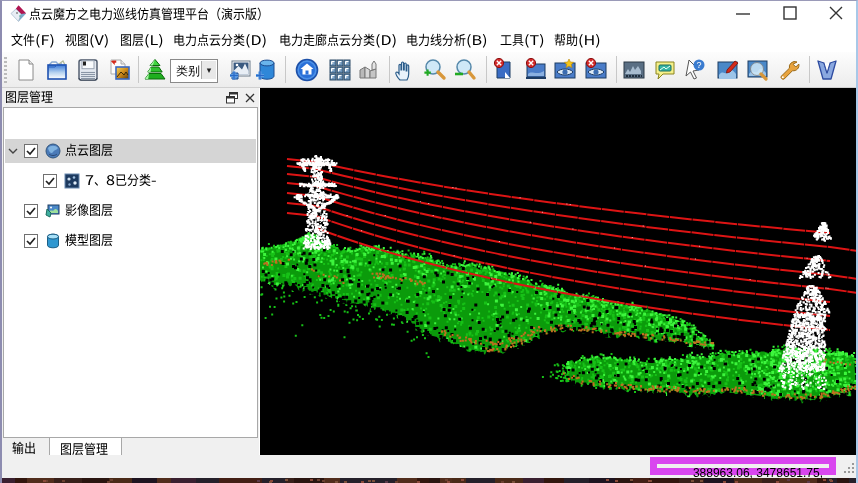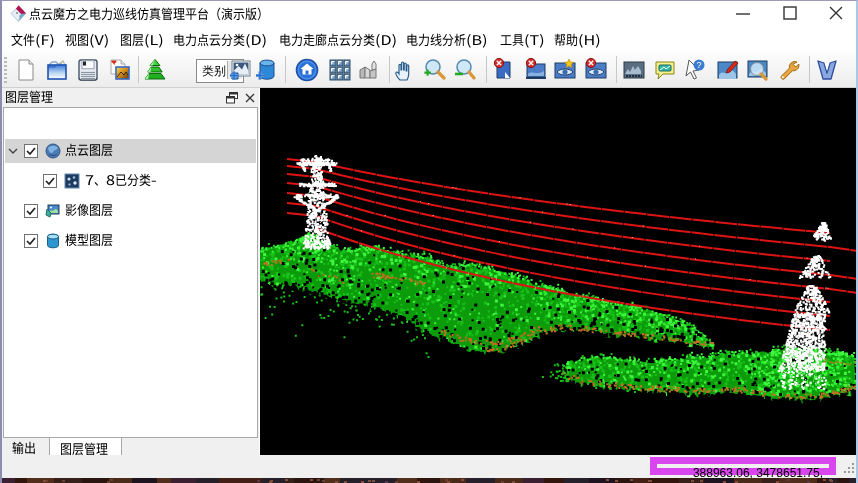--- a/index.html
+++ b/index.html
@@ -9,21 +9,21 @@
 #appicon { position:absolute; left:9px; top:5px; }
 .wbtn { position:absolute; top:0; width:30px; height:27px; }
 #menu { position:absolute; left:1px; top:27px; width:856px; height:25px; background:#fff; }
 #toolbar { position:absolute; left:1px; top:52px; width:856px; height:36px;
   background:linear-gradient(#fdfdfd,#ececec); border-bottom:1px solid #d0d0d0; }
 .ti { position:absolute; top:6px; width:24px; height:24px; }
 .sep { position:absolute; top:4px; height:27px; width:1px; background:#c8c8c8; }
 .grip { position:absolute; left:3px; top:5px; width:3px; height:26px;
   background:repeating-linear-gradient(#bbb 0 2px, #f5f5f5 2px 4px); }
 .combo { position:absolute; left:169px; top:7px; width:48px; height:24px; background:#fff;
-  border:1px solid #8a8a8a; font-size:12px; padding:3px 0 0 5px;margin-left:26px; }
+  border:1px solid #8a8a8a; font-size:12px; padding:3px 0 0 5px; }
 .cbtn { position:absolute; right:1px; top:1px; width:15px; height:18px; background:#e8e8e8;
   border-left:1px solid #aaa; text-align:center; font-size:9px; padding-top:4px; color:#222; }
 #panel { position:absolute; left:1px; top:88px; width:258px; height:394px; background:#f0f0f0; }
 #phead { position:absolute; left:0; top:0; width:258px; height:20px; background:#f0f0f0; }
 #tree { position:absolute; left:2px; top:19px; width:255px; height:331px; background:#fff; border:1px solid #a8a8a8; }
 .row { position:absolute; left:1px; width:251px; height:24px; }
 .row .cb { position:absolute; top:5px; }
 .row .ic { position:absolute; top:4px; }
 #tabs { position:absolute; left:0px; top:350px; height:19px; }
 .tab { position:absolute; top:0; height:18px; font-size:12px; padding:2px 10px 0 10px; white-space:nowrap; }

